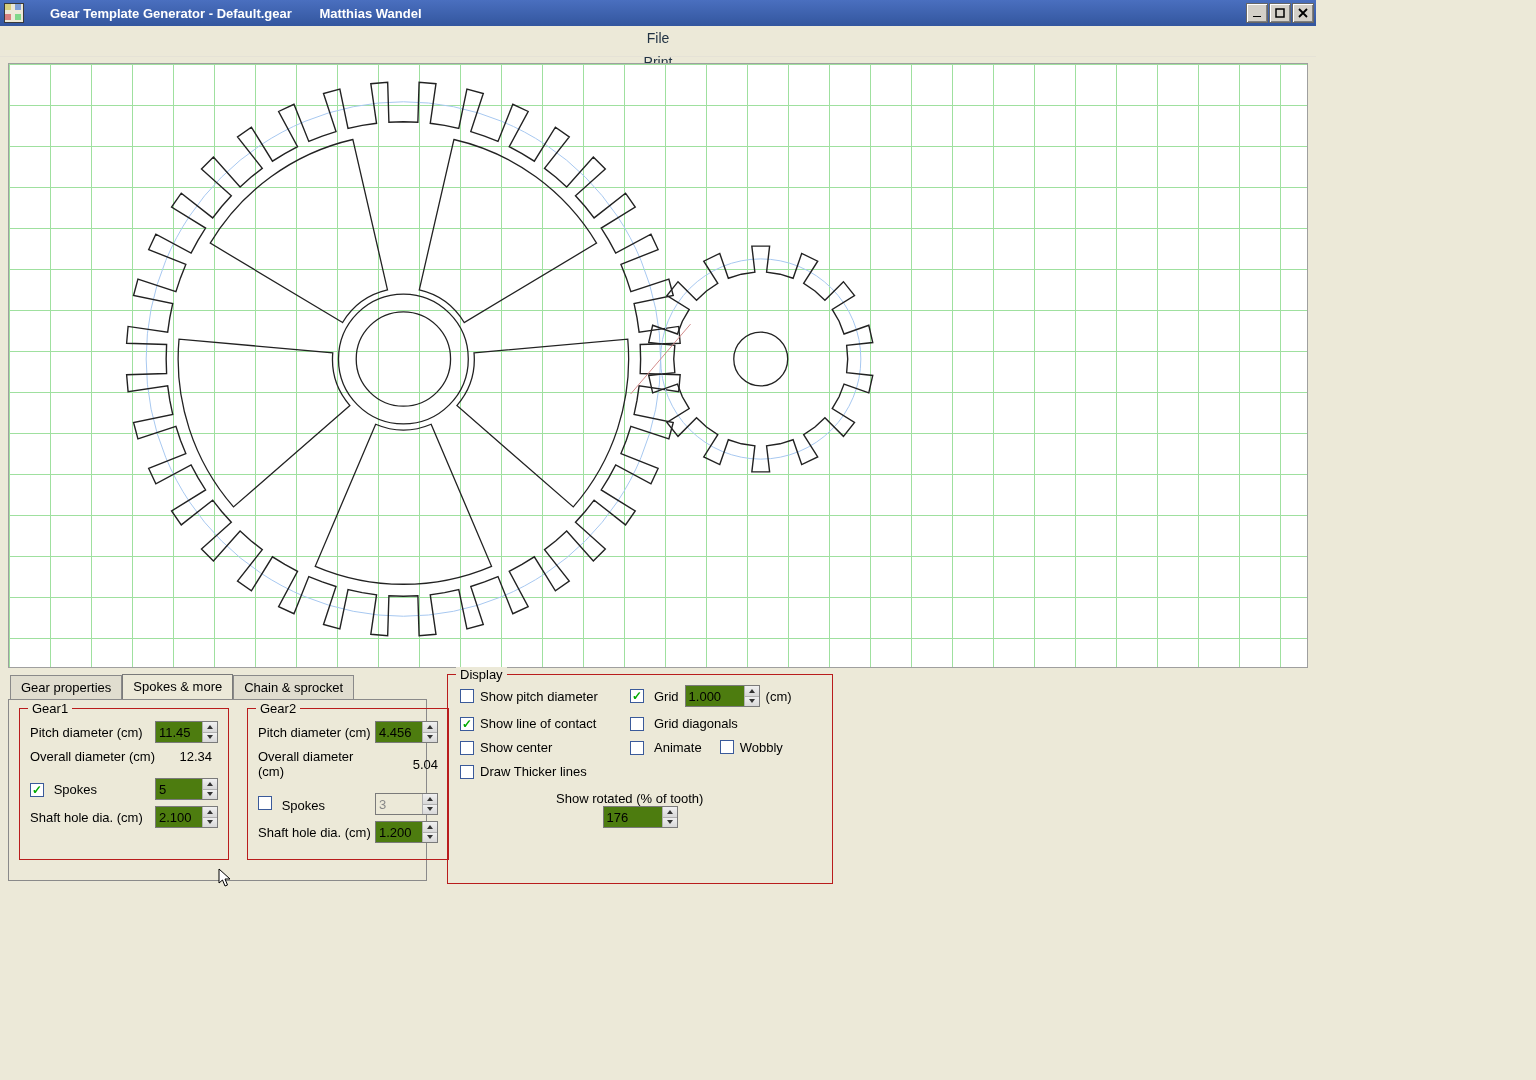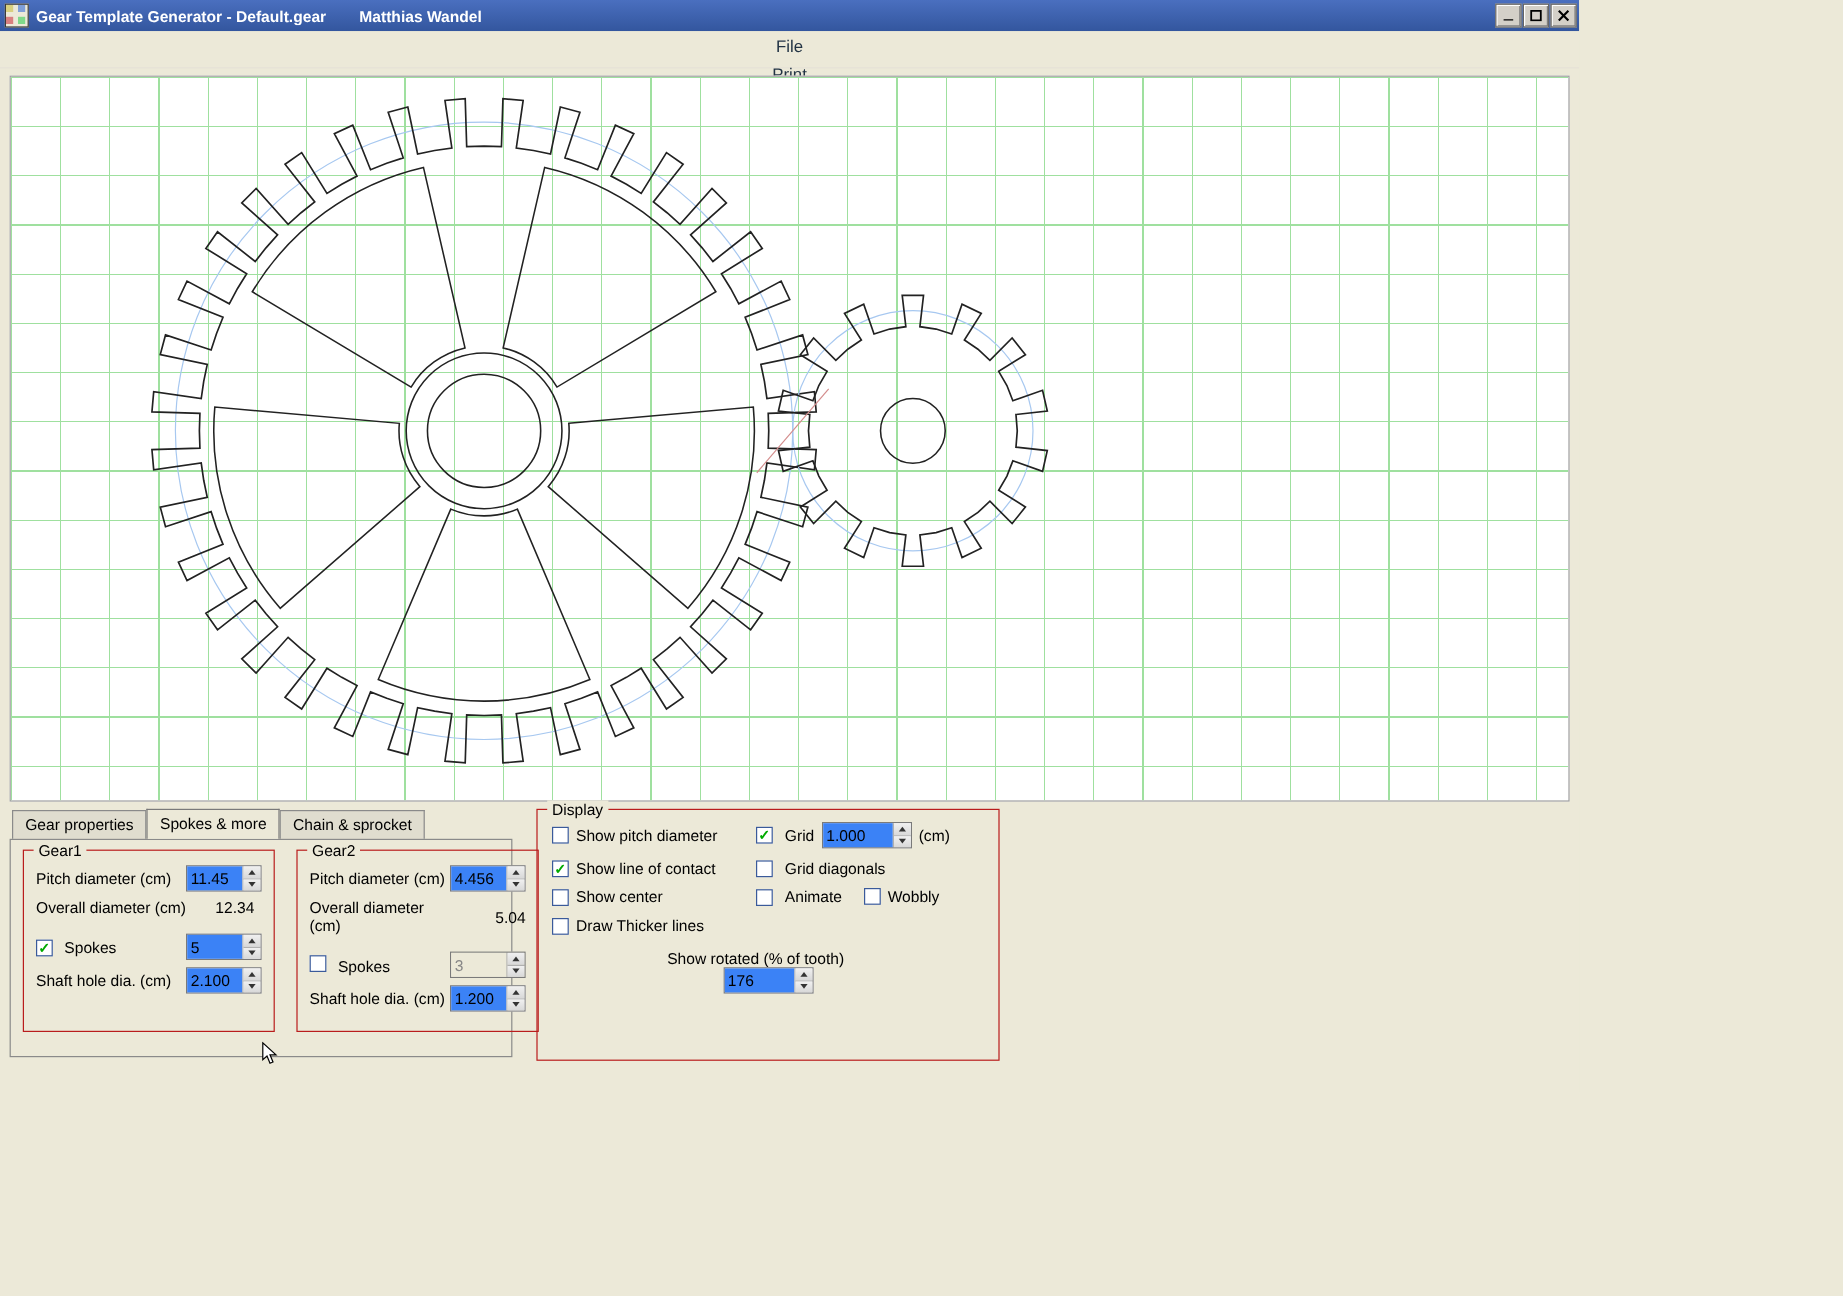--- a/index.html
+++ b/index.html
@@ -13,20 +13,21 @@
     user-select: none;
   }
 
   
   .titlebar {
     height: 26px;
     background: linear-gradient(#4a6fbf, #33569e);
     display: flex; align-items: center;
     color: #fff; font-weight: bold;
     padding: 0 0 0 4px;
+    gap: 20px;
   }
   .sys-icon {
     width: 18px; height: 18px;
     margin-right: 6px;
     display: inline-block;
     position: relative;
     background:
       linear-gradient(#d8d07f,#d8d07f) 0 0/6px 6px no-repeat,
       linear-gradient(#7f9fd8,#7f9fd8) 10px 0/6px 6px no-repeat,
       linear-gradient(#d87f7f,#d87f7f) 0 10px/6px 6px no-repeat,
@@ -200,21 +201,21 @@
     height: 22px;
     border: 1px solid #7a7a7a;
     background: #fff;
     box-sizing: border-box;
   }
   .spin input {
     border: 0; outline: 0;
     width: 40px;
     font-family: inherit; font-size: 13px;
     padding: 0 3px;
-    background: #3b82f6;
+    background: #4d7c0f;
   }
   .spin.disabled { background: #ece9d8; }
   .spin.disabled input { background: #ece9d8; color: #888; }
   .spin .updn {
     width: 14px;
     display: flex; flex-direction: column;
     border-left: 1px solid #b0b0b0;
   }
   .spin .updn div {
     flex: 1;

